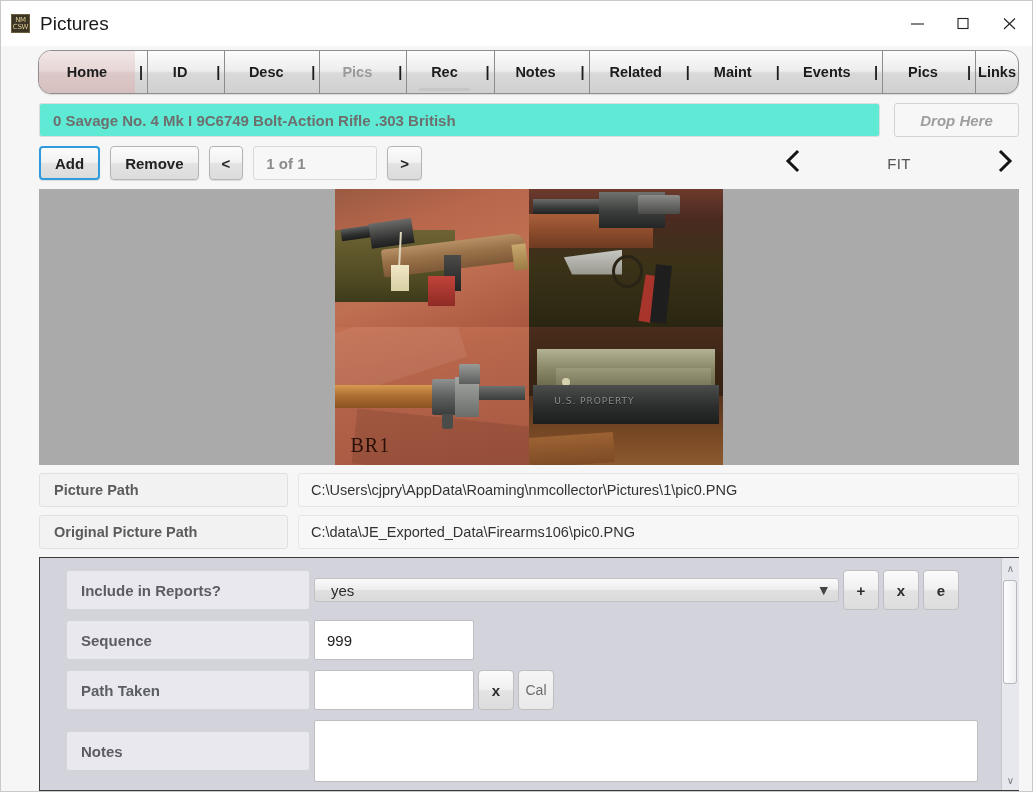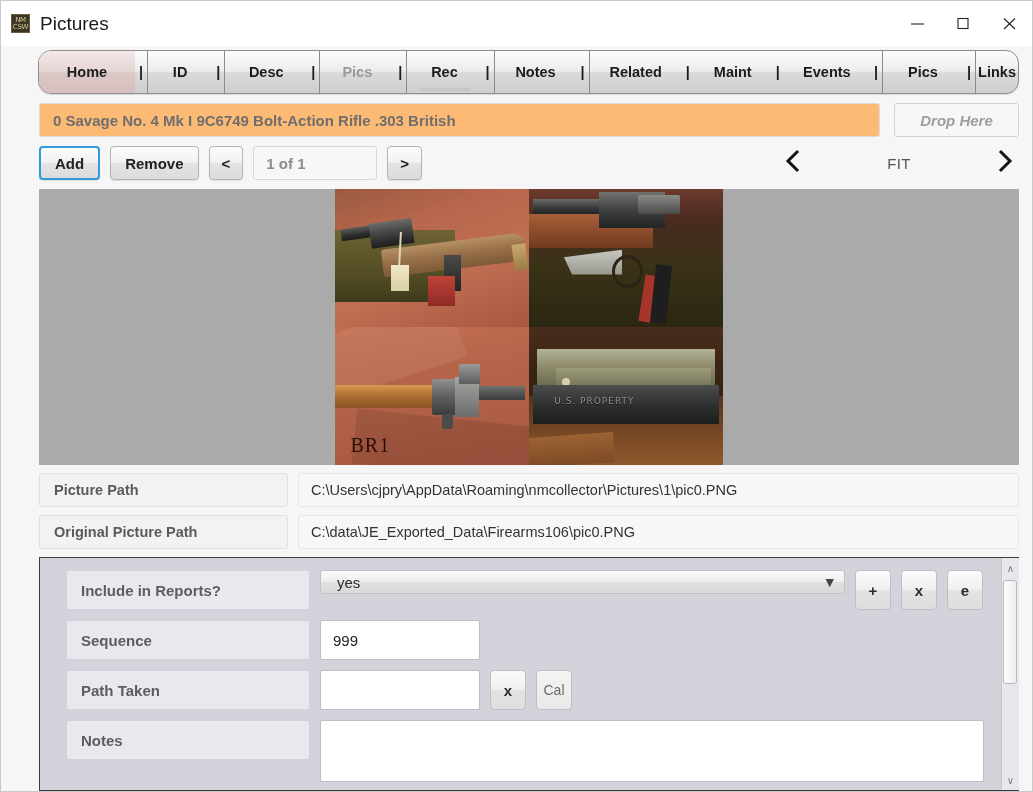--- a/index.html
+++ b/index.html
@@ -106,21 +106,21 @@
 
   
   .headerrow {
     display: flex; align-items: center;
     padding: 9px 13px 0 38px;
     gap: 14px;
   }
   .title-field {
     flex: 1;
     height: 34px;
-    background: #fdba74;
+    background: #5eead4;
     border: 1px solid #dcdcdc;
     border-radius: 3px;
     display: flex; align-items: center;
     padding: 0 13px;
     font-size: 15px; font-weight: bold;
     color: #6e6e6e;
     white-space: nowrap; overflow: hidden;
   }
   .drop-here {
     width: 125px; height: 34px;
@@ -321,21 +321,21 @@
     display: flex;
     overflow: hidden;
   }
   .formbody {
     flex: 1;
     padding: 12px 0 0 26px;
     display: flex; flex-direction: column;
     gap: 10px;
     overflow: hidden;
   }
-  .frow { display: flex; align-items: flex-start; gap: 10px; }
+  .frow { display: flex; align-items: center; gap: 4px; }
   .flabel {
     width: 244px; height: 40px;
     background: #e8e8ee;
     border: 1px solid #d3d3da;
     border-radius: 3px;
     display: flex; align-items: center;
     padding: 0 14px;
     font-size: 15px; font-weight: bold; color: #5c5c64;
   }
   .fselect {

